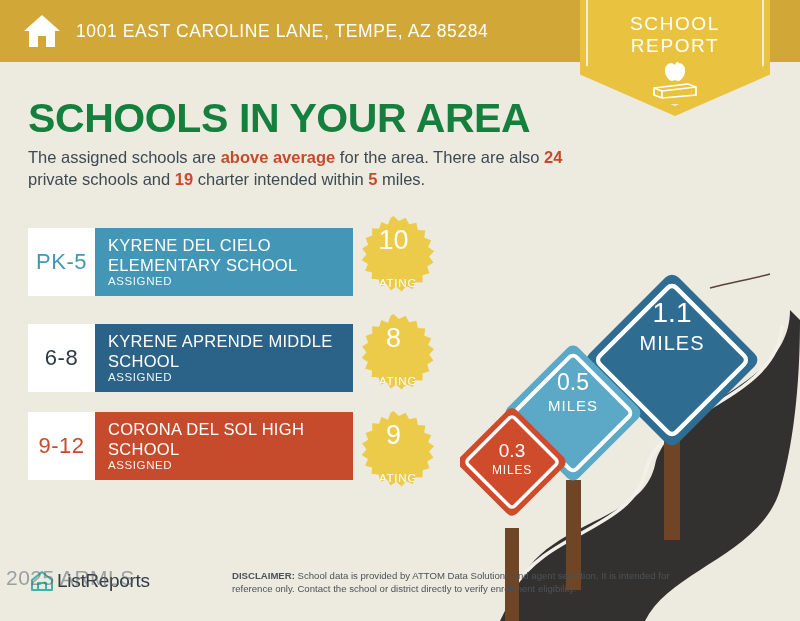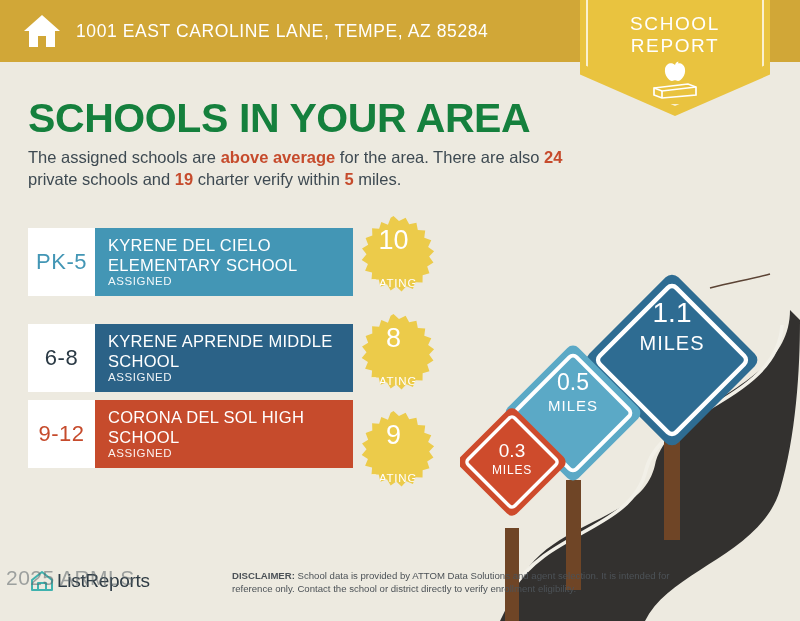--- a/index.html
+++ b/index.html
@@ -53,21 +53,21 @@
   .subtitle{
     position:absolute;left:28px;top:146px;width:540px;
     font-size:16.5px;color:#3E4A52;line-height:22px;
   }
   .hl{color:#C64B2C;font-weight:bold;}
 
   
   .school-row{position:absolute;left:28px;width:325px;height:68px;}
   .school-row.r1{top:228px;}
   .school-row.r2{top:324px;}
-  .school-row.r3{top:400px;}
+  .school-row.r3{top:412px;}
 
   .grade-box{
     position:absolute;left:0;top:0;width:67px;height:68px;background:#ffffff;
     display:flex;align-items:center;justify-content:center;
   }
   .grade-txt{font-size:22px;letter-spacing:.5px;}
   .bar{
     position:absolute;left:67px;top:0;width:258px;height:68px;
   }
   .sch-name{
@@ -149,21 +149,21 @@
     <svg class="badge-book" width="46" height="16" viewBox="0 0 46 16">
       <path d="M2 5 L36 1 L44 4 L44 12 L10 15 L2 12 Z" fill="none" stroke="#FFFFFF" stroke-width="1.7"></path>
       <path d="M2 5 L10 8 L44 4" fill="none" stroke="#FFFFFF" stroke-width="1.7"></path>
       <path d="M10 8 L10 15" fill="none" stroke="#FFFFFF" stroke-width="1.7"></path>
     </svg>
   </div>
 
   <div class="title">SCHOOLS IN YOUR AREA</div>
 
   <div class="subtitle">
-    <span>The assigned schools are </span><span class="hl">above average</span><span> for the area. There are also </span><span class="hl">24</span><span> private schools and </span><span class="hl">19</span><span> charter verify within </span><span class="hl">5</span><span> miles.</span>
+    <span>The assigned schools are </span><span class="hl">above average</span><span> for the area. There are also </span><span class="hl">24</span><span> private schools and </span><span class="hl">19</span><span> charter intended within </span><span class="hl">5</span><span> miles.</span>
   </div>
 
   <div class="school-row r1">
     <div class="grade-box">
       <span class="grade-txt" style="color:#4396B5">PK-5</span>
     </div>
     <div class="bar" style="background:#4396B5">
       <div class="sch-name">KYRENE DEL CIELO ELEMENTARY SCHOOL</div>
       <div class="assigned">ASSIGNED</div>
     </div>

